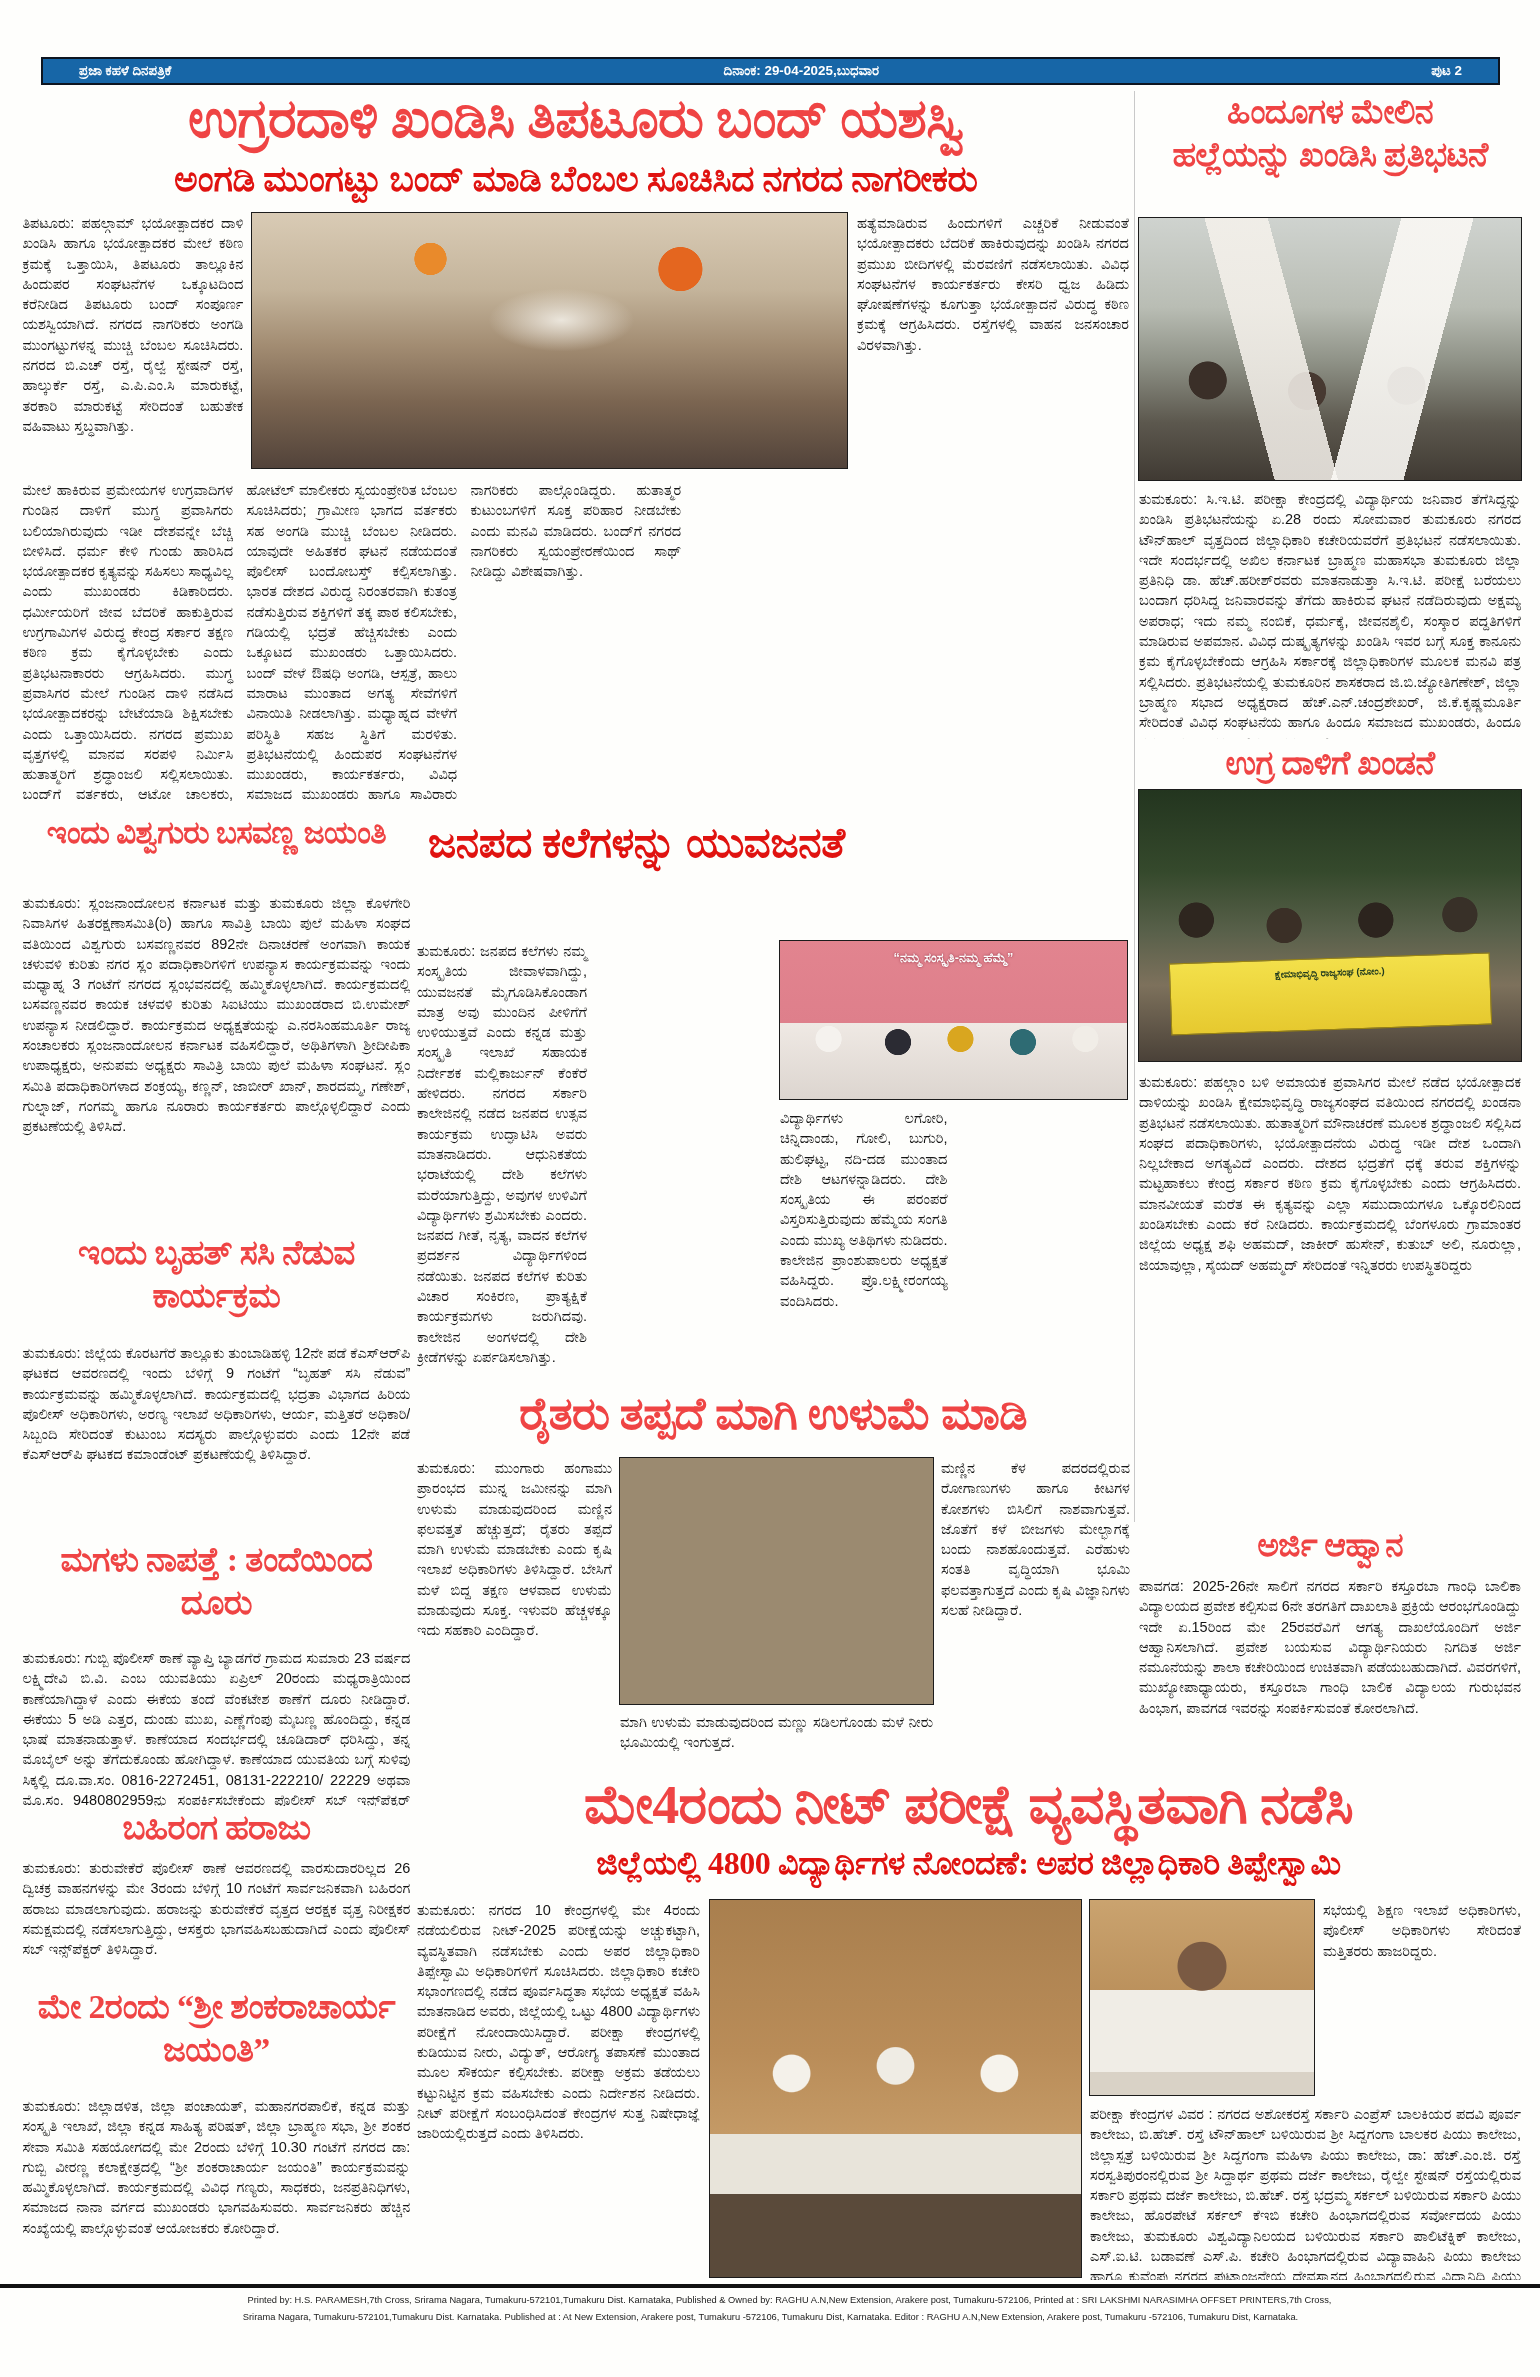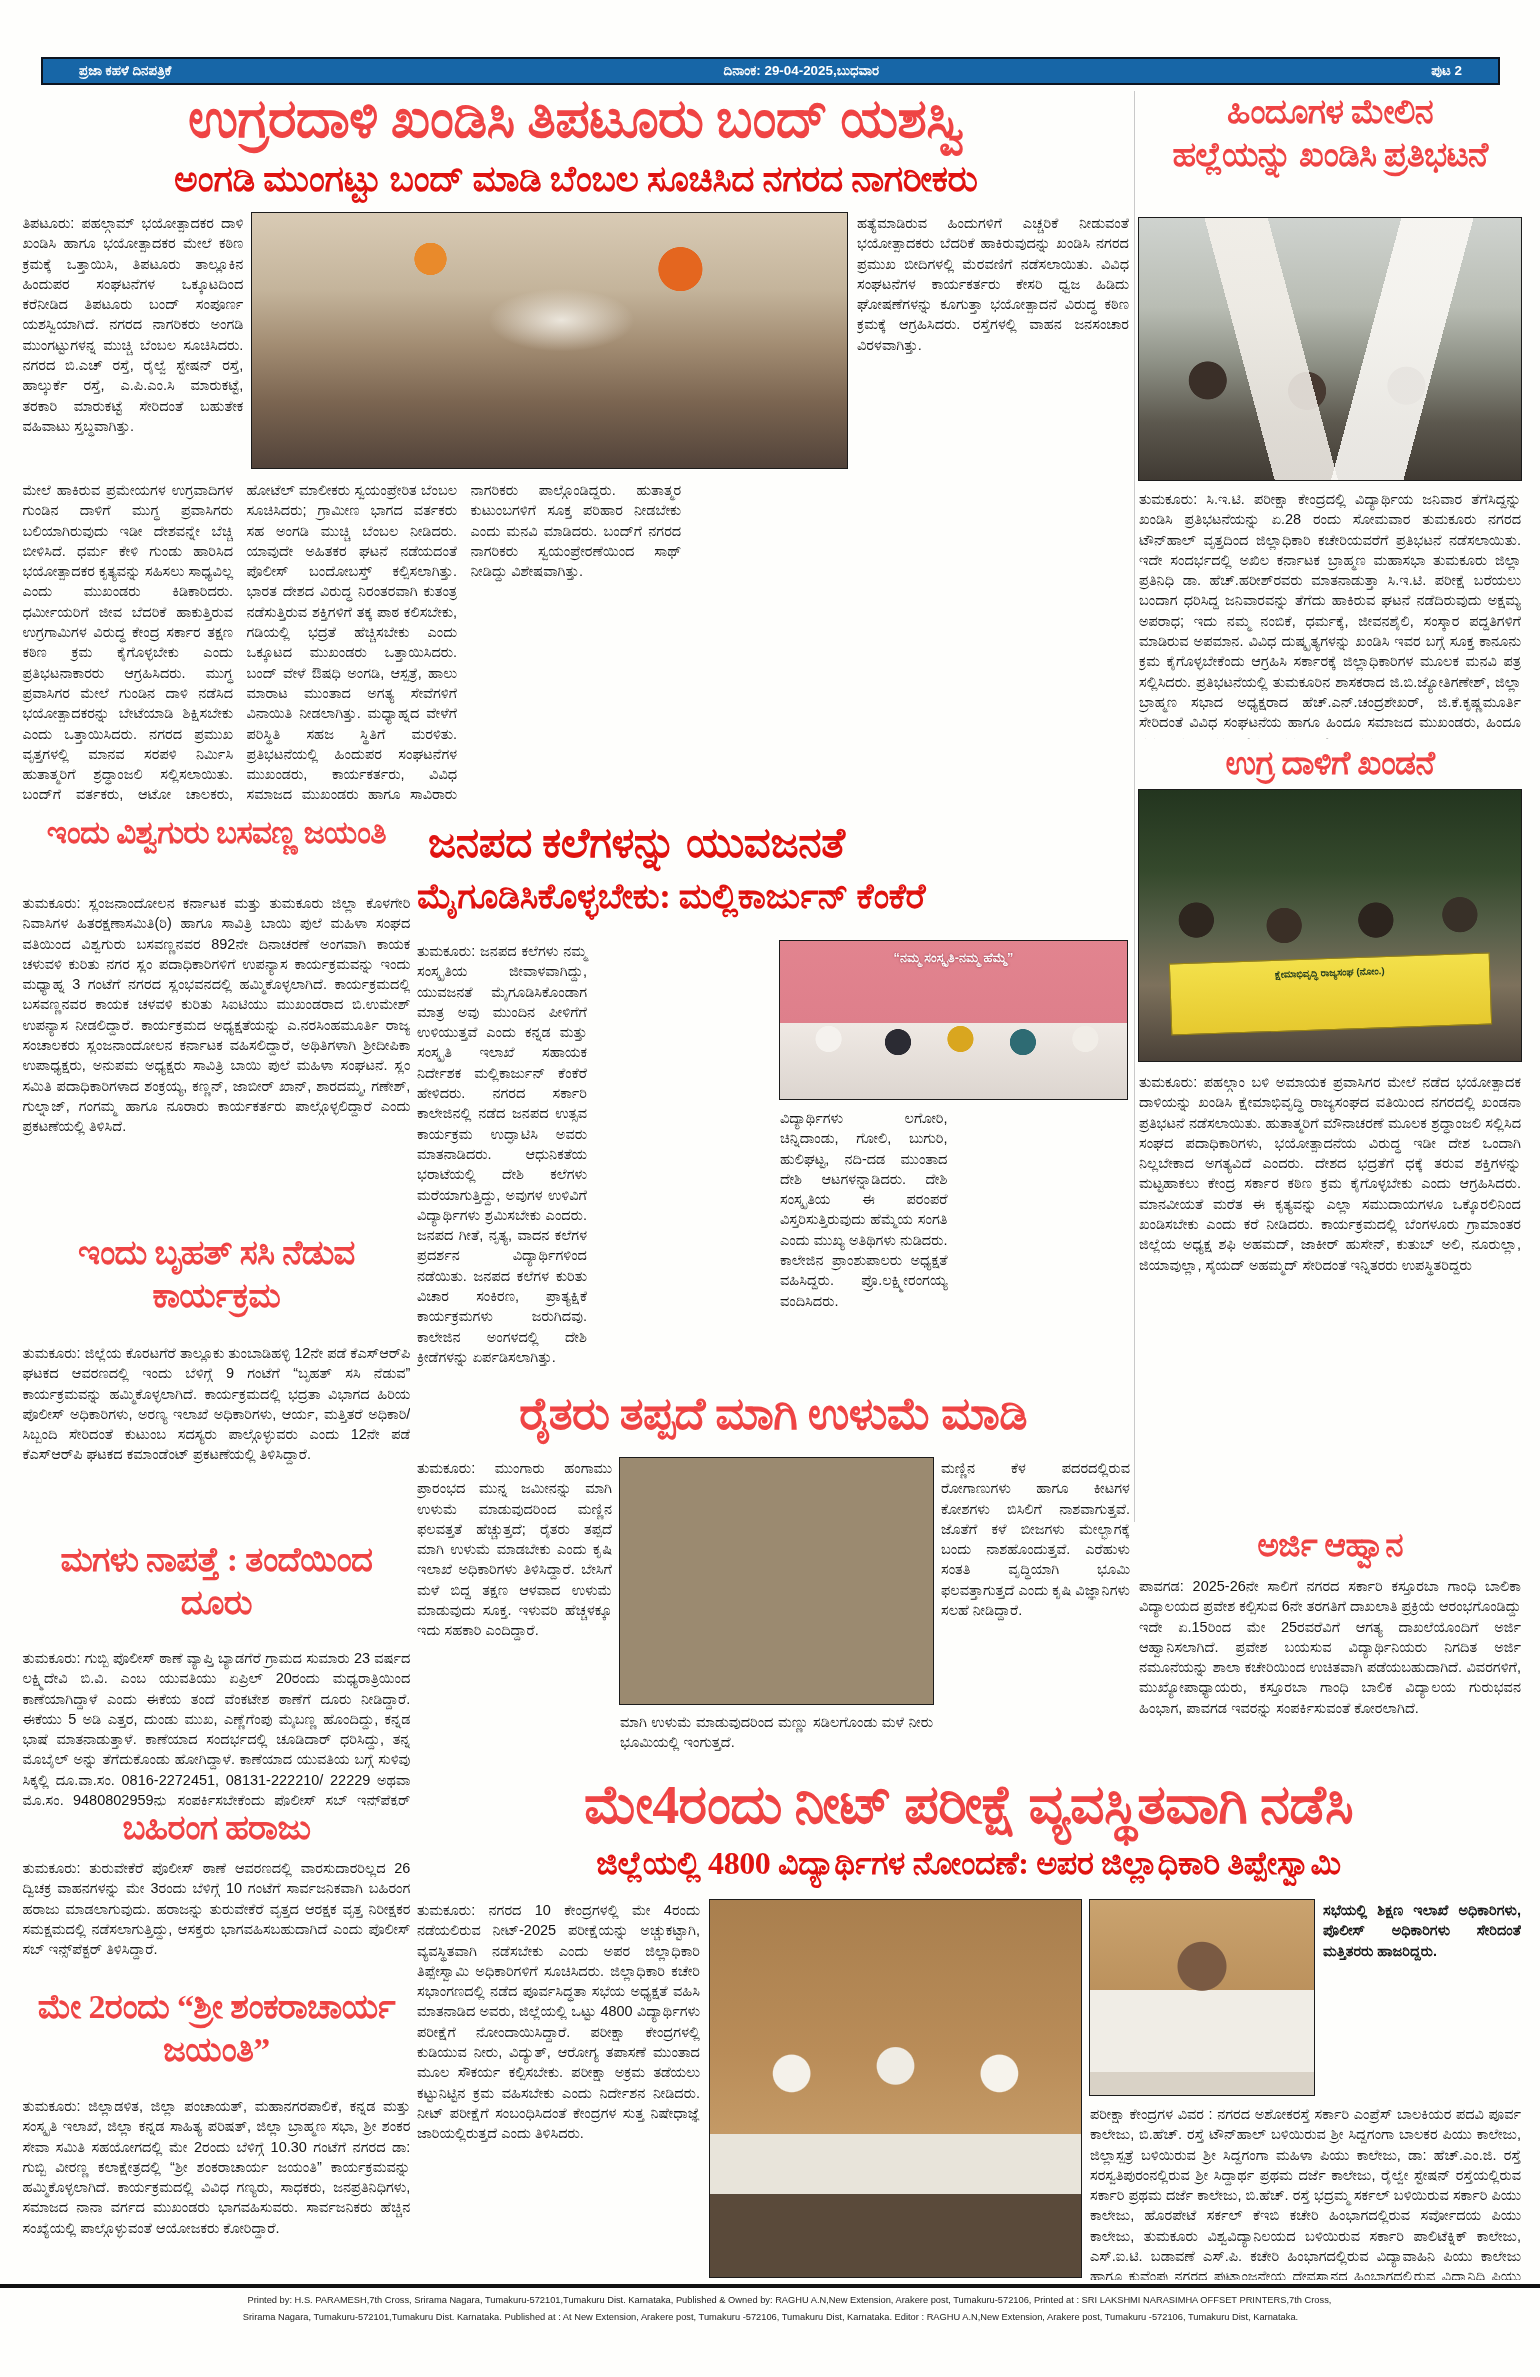--- a/index.html
+++ b/index.html
@@ -98,21 +98,20 @@
   <div class="abs h-black" style="left:22.4px;top:1539px;width:388px;font-size:34px;line-height:1.25;">ಮಗಳು ನಾಪತ್ತೆ : ತಂದೆಯಿಂದ ದೂರು</div>
   <div class="abs bodytext" style="left:22.4px;top:1648px;width:388px;height:158px;">ತುಮಕೂರು: ಗುಬ್ಬಿ ಪೊಲೀಸ್ ಠಾಣೆ ವ್ಯಾಪ್ತಿ ಬ್ಯಾಡಗೆರೆ ಗ್ರಾಮದ ಸುಮಾರು 23 ವರ್ಷದ ಲಕ್ಷ್ಮಿದೇವಿ ಬಿ.ವಿ. ಎಂಬ ಯುವತಿಯು ಏಪ್ರಿಲ್ 20ರಂದು ಮಧ್ಯರಾತ್ರಿಯಿಂದ ಕಾಣೆಯಾಗಿದ್ದಾಳೆ ಎಂದು ಈಕೆಯ ತಂದೆ ವೆಂಕಟೇಶ ಠಾಣೆಗೆ ದೂರು ನೀಡಿದ್ದಾರೆ. ಈಕೆಯು 5 ಅಡಿ ಎತ್ತರ, ದುಂಡು ಮುಖ, ಎಣ್ಣೆಗೆಂಪು ಮೈಬಣ್ಣ ಹೊಂದಿದ್ದು, ಕನ್ನಡ ಭಾಷೆ ಮಾತನಾಡುತ್ತಾಳೆ. ಕಾಣೆಯಾದ ಸಂದರ್ಭದಲ್ಲಿ ಚೂಡಿದಾರ್ ಧರಿಸಿದ್ದು, ತನ್ನ ಮೊಬೈಲ್ ಅನ್ನು ತೆಗೆದುಕೊಂಡು ಹೋಗಿದ್ದಾಳೆ. ಕಾಣೆಯಾದ ಯುವತಿಯ ಬಗ್ಗೆ ಸುಳಿವು ಸಿಕ್ಕಲ್ಲಿ ದೂ.ವಾ.ಸಂ. 0816-2272451, 08131-222210/ 22229 ಅಥವಾ ಮೊ.ಸಂ. 9480802959ನ್ನು ಸಂಪರ್ಕಿಸಬೇಕೆಂದು ಪೊಲೀಸ್ ಸಬ್ ಇನ್ಸ್‌ಪೆಕ್ಟರ್ ಮನವಿ ಮಾಡಿದ್ದಾರೆ.</div>
 
   <div class="abs h-black" style="left:22.4px;top:1810px;width:388px;font-size:34px;">ಬಹಿರಂಗ ಹರಾಜು</div>
   <div class="abs bodytext" style="left:22.4px;top:1858px;width:388px;height:122px;">ತುಮಕೂರು: ತುರುವೇಕೆರೆ ಪೊಲೀಸ್ ಠಾಣೆ ಆವರಣದಲ್ಲಿ ವಾರಸುದಾರರಿಲ್ಲದ 26 ದ್ವಿಚಕ್ರ ವಾಹನಗಳನ್ನು ಮೇ 3ರಂದು ಬೆಳಿಗ್ಗೆ 10 ಗಂಟೆಗೆ ಸಾರ್ವಜನಿಕವಾಗಿ ಬಹಿರಂಗ ಹರಾಜು ಮಾಡಲಾಗುವುದು. ಹರಾಜನ್ನು ತುರುವೇಕೆರೆ ವೃತ್ತದ ಆರಕ್ಷಕ ವೃತ್ತ ನಿರೀಕ್ಷಕರ ಸಮಕ್ಷಮದಲ್ಲಿ ನಡೆಸಲಾಗುತ್ತಿದ್ದು, ಆಸಕ್ತರು ಭಾಗವಹಿಸಬಹುದಾಗಿದೆ ಎಂದು ಪೊಲೀಸ್ ಸಬ್ ಇನ್ಸ್‌ಪೆಕ್ಟರ್ ತಿಳಿಸಿದ್ದಾರೆ.</div>
 
   <div class="abs h-black" style="left:22.4px;top:1986px;width:388px;font-size:34px;line-height:1.25;">ಮೇ 2ರಂದು “ಶ್ರೀ ಶಂಕರಾಚಾರ್ಯ ಜಯಂತಿ”</div>
   <div class="abs bodytext" style="left:22.4px;top:2096px;width:388px;height:183px;">ತುಮಕೂರು: ಜಿಲ್ಲಾಡಳಿತ, ಜಿಲ್ಲಾ ಪಂಚಾಯತ್, ಮಹಾನಗರಪಾಲಿಕೆ, ಕನ್ನಡ ಮತ್ತು ಸಂಸ್ಕೃತಿ ಇಲಾಖೆ, ಜಿಲ್ಲಾ ಕನ್ನಡ ಸಾಹಿತ್ಯ ಪರಿಷತ್, ಜಿಲ್ಲಾ ಬ್ರಾಹ್ಮಣ ಸಭಾ, ಶ್ರೀ ಶಂಕರ ಸೇವಾ ಸಮಿತಿ ಸಹಯೋಗದಲ್ಲಿ ಮೇ 2ರಂದು ಬೆಳಿಗ್ಗೆ 10.30 ಗಂಟೆಗೆ ನಗರದ ಡಾ: ಗುಬ್ಬಿ ವೀರಣ್ಣ ಕಲಾಕ್ಷೇತ್ರದಲ್ಲಿ “ಶ್ರೀ ಶಂಕರಾಚಾರ್ಯ ಜಯಂತಿ” ಕಾರ್ಯಕ್ರಮವನ್ನು ಹಮ್ಮಿಕೊಳ್ಳಲಾಗಿದೆ. ಕಾರ್ಯಕ್ರಮದಲ್ಲಿ ವಿವಿಧ ಗಣ್ಯರು, ಸಾಧಕರು, ಜನಪ್ರತಿನಿಧಿಗಳು, ಸಮಾಜದ ನಾನಾ ವರ್ಗದ ಮುಖಂಡರು ಭಾಗವಹಿಸುವರು. ಸಾರ್ವಜನಿಕರು ಹೆಚ್ಚಿನ ಸಂಖ್ಯೆಯಲ್ಲಿ ಪಾಲ್ಗೊಳ್ಳುವಂತೆ ಆಯೋಜಕರು ಕೋರಿದ್ದಾರೆ.</div>
 
   <div class="abs h-red" style="left:417px;top:820px;width:712px;font-size:42px;text-align:left;margin-left:11px;">ಜನಪದ ಕಲೆಗಳನ್ನು ಯುವಜನತೆ</div>
-  <div class="abs h-red" style="left:417px;top:878px;width:712px;font-size:35px;text-align:left;">ಮೈಗೂಡಿಸಿಕೊಳ್ಳಬೇಕು: ಮಲ್ಲಿಕಾರ್ಜುನ್ ಕೆಂಕೆರೆ</div>
 
   <div class="abs bodytext cols-2" style="left:417px;top:941px;width:352px;height:444px;">ತುಮಕೂರು: ಜನಪದ ಕಲೆಗಳು ನಮ್ಮ ಸಂಸ್ಕೃತಿಯ ಜೀವಾಳವಾಗಿದ್ದು, ಯುವಜನತೆ ಮೈಗೂಡಿಸಿಕೊಂಡಾಗ ಮಾತ್ರ ಅವು ಮುಂದಿನ ಪೀಳಿಗೆಗೆ ಉಳಿಯುತ್ತವೆ ಎಂದು ಕನ್ನಡ ಮತ್ತು ಸಂಸ್ಕೃತಿ ಇಲಾಖೆ ಸಹಾಯಕ ನಿರ್ದೇಶಕ ಮಲ್ಲಿಕಾರ್ಜುನ್ ಕೆಂಕೆರೆ ಹೇಳಿದರು. ನಗರದ ಸರ್ಕಾರಿ ಕಾಲೇಜಿನಲ್ಲಿ ನಡೆದ ಜನಪದ ಉತ್ಸವ ಕಾರ್ಯಕ್ರಮ ಉದ್ಘಾಟಿಸಿ ಅವರು ಮಾತನಾಡಿದರು. ಆಧುನಿಕತೆಯ ಭರಾಟೆಯಲ್ಲಿ ದೇಶಿ ಕಲೆಗಳು ಮರೆಯಾಗುತ್ತಿದ್ದು, ಅವುಗಳ ಉಳಿವಿಗೆ ವಿದ್ಯಾರ್ಥಿಗಳು ಶ್ರಮಿಸಬೇಕು ಎಂದರು. ಜನಪದ ಗೀತೆ, ನೃತ್ಯ, ವಾದನ ಕಲೆಗಳ ಪ್ರದರ್ಶನ ವಿದ್ಯಾರ್ಥಿಗಳಿಂದ ನಡೆಯಿತು. ಜನಪದ ಕಲೆಗಳ ಕುರಿತು ವಿಚಾರ ಸಂಕಿರಣ, ಪ್ರಾತ್ಯಕ್ಷಿಕೆ ಕಾರ್ಯಕ್ರಮಗಳು ಜರುಗಿದವು. ಕಾಲೇಜಿನ ಅಂಗಳದಲ್ಲಿ ದೇಶಿ ಕ್ರೀಡೆಗಳನ್ನು ಏರ್ಪಡಿಸಲಾಗಿತ್ತು.</div>
 
   <div class="abs photo" style="left:780px;top:941px;width:347px;height:158px;
        background:
          radial-gradient(circle 13.4px at 14% 62%, #f5f2ee 95%, transparent),
          radial-gradient(circle 13.4px at 34% 64%, #2b2b33 95%, transparent),
          radial-gradient(circle 13.4px at 52% 62%, #d9a61f 95%, transparent),
          radial-gradient(circle 13.4px at 70% 64%, #2e6b73 95%, transparent),
          radial-gradient(circle 13.4px at 88% 62%, #f1ede7 95%, transparent),
@@ -146,21 +145,21 @@
          radial-gradient(circle 19.4px at 50% 44%, #efece4 94%, transparent),
          radial-gradient(circle 19.4px at 78% 46%, #f6f3ec 94%, transparent),
          linear-gradient(180deg, rgba(255,255,255,.0) 62%, #e8e4da 62% 78%, #5a4a3a 78% 100%),
          linear-gradient(180deg,#a97f4e 0%,#b98c58 40%,#c49a66 62%,#8a6b46 100%);"></div>
 
   <div class="abs photo" style="left:1090px;top:1900px;width:224px;height:195px;
        background:
          radial-gradient(circle 25px at 50% 34%, #7a5a43 96%, transparent),
          linear-gradient(180deg, transparent 46%, #f0ede6 46% 88%, #d9d2c6 88%),
          linear-gradient(180deg,#caa36f 0%,#b78c57 60%,#9a744a 100%);"></div>
-  <div class="abs bodytext" style="left:1323px;top:1900px;width:198px;height:195px;font-weight:bold;">ಸಭೆಯಲ್ಲಿ ಶಿಕ್ಷಣ ಇಲಾಖೆ ಅಧಿಕಾರಿಗಳು, ಪೊಲೀಸ್ ಅಧಿಕಾರಿಗಳು ಸೇರಿದಂತೆ ಮತ್ತಿತರರು ಹಾಜರಿದ್ದರು.</div>
+  <div class="abs bodytext" style="left:1323px;top:1900px;width:198px;height:195px;">ಸಭೆಯಲ್ಲಿ ಶಿಕ್ಷಣ ಇಲಾಖೆ ಅಧಿಕಾರಿಗಳು, ಪೊಲೀಸ್ ಅಧಿಕಾರಿಗಳು ಸೇರಿದಂತೆ ಮತ್ತಿತರರು ಹಾಜರಿದ್ದರು.</div>
 
   <div class="abs bodytext" style="left:1090px;top:2104px;width:431px;height:176px;">ಪರೀಕ್ಷಾ ಕೇಂದ್ರಗಳ ವಿವರ : ನಗರದ ಅಶೋಕರಸ್ತೆ ಸರ್ಕಾರಿ ಎಂಪ್ರೆಸ್ ಬಾಲಕಿಯರ ಪದವಿ ಪೂರ್ವ ಕಾಲೇಜು, ಬಿ.ಹೆಚ್. ರಸ್ತೆ ಟೌನ್‌ಹಾಲ್ ಬಳಿಯಿರುವ ಶ್ರೀ ಸಿದ್ದಗಂಗಾ ಬಾಲಕರ ಪಿಯು ಕಾಲೇಜು, ಜಿಲ್ಲಾಸ್ಪತ್ರೆ ಬಳಿಯಿರುವ ಶ್ರೀ ಸಿದ್ದಗಂಗಾ ಮಹಿಳಾ ಪಿಯು ಕಾಲೇಜು, ಡಾ: ಹೆಚ್.ಎಂ.ಜಿ. ರಸ್ತೆ ಸರಸ್ವತಿಪುರಂನಲ್ಲಿರುವ ಶ್ರೀ ಸಿದ್ದಾರ್ಥ ಪ್ರಥಮ ದರ್ಜೆ ಕಾಲೇಜು, ರೈಲ್ವೇ ಸ್ಟೇಷನ್ ರಸ್ತೆಯಲ್ಲಿರುವ ಸರ್ಕಾರಿ ಪ್ರಥಮ ದರ್ಜೆ ಕಾಲೇಜು, ಬಿ.ಹೆಚ್. ರಸ್ತೆ ಭದ್ರಮ್ಮ ಸರ್ಕಲ್ ಬಳಿಯಿರುವ ಸರ್ಕಾರಿ ಪಿಯು ಕಾಲೇಜು, ಹೊರಪೇಟೆ ಸರ್ಕಲ್ ಕೆಇಬಿ ಕಚೇರಿ ಹಿಂಭಾಗದಲ್ಲಿರುವ ಸರ್ವೋದಯ ಪಿಯು ಕಾಲೇಜು, ತುಮಕೂರು ವಿಶ್ವವಿದ್ಯಾನಿಲಯದ ಬಳಿಯಿರುವ ಸರ್ಕಾರಿ ಪಾಲಿಟೆಕ್ನಿಕ್ ಕಾಲೇಜು, ಎಸ್.ಐ.ಟಿ. ಬಡಾವಣೆ ಎಸ್.ಪಿ. ಕಚೇರಿ ಹಿಂಭಾಗದಲ್ಲಿರುವ ವಿದ್ಯಾವಾಹಿನಿ ಪಿಯು ಕಾಲೇಜು ಹಾಗೂ ಕುವೆಂಪು ನಗರದ ಪುಟ್ಟಾಂಜನೇಯ ದೇವಸ್ಥಾನದ ಹಿಂಭಾಗದಲ್ಲಿರುವ ವಿದ್ಯಾನಿಧಿ ಪಿಯು ಕಾಲೇಜು.</div>
 
   <div class="abs rule-black" style="left:0px;top:2284px;width:1541px;height:3.7px;"></div>
   <div class="abs footer-line" style="left:0px;top:2293px;margin-left:19px;">Printed by: H.S. PARAMESH,7th Cross, Srirama Nagara, Tumakuru-572101,Tumakuru Dist. Karnataka, Published &amp; Owned by: RAGHU A.N,New Extension, Arakere post, Tumakuru-572106,  Printed at : SRI LAKSHMI NARASIMHA OFFSET PRINTERS,7th Cross,</div>
   <div class="abs footer-line" style="left:0px;top:2310px;">Srirama Nagara, Tumakuru-572101,Tumakuru Dist.  Karnataka. Published at : At New Extension, Arakere post, Tumakuru -572106, Tumakuru Dist, Karnataka.  Editor :  RAGHU A.N,New Extension, Arakere post, Tumakuru -572106, Tumakuru Dist, Karnataka.</div>
 
 </div>
 
 

